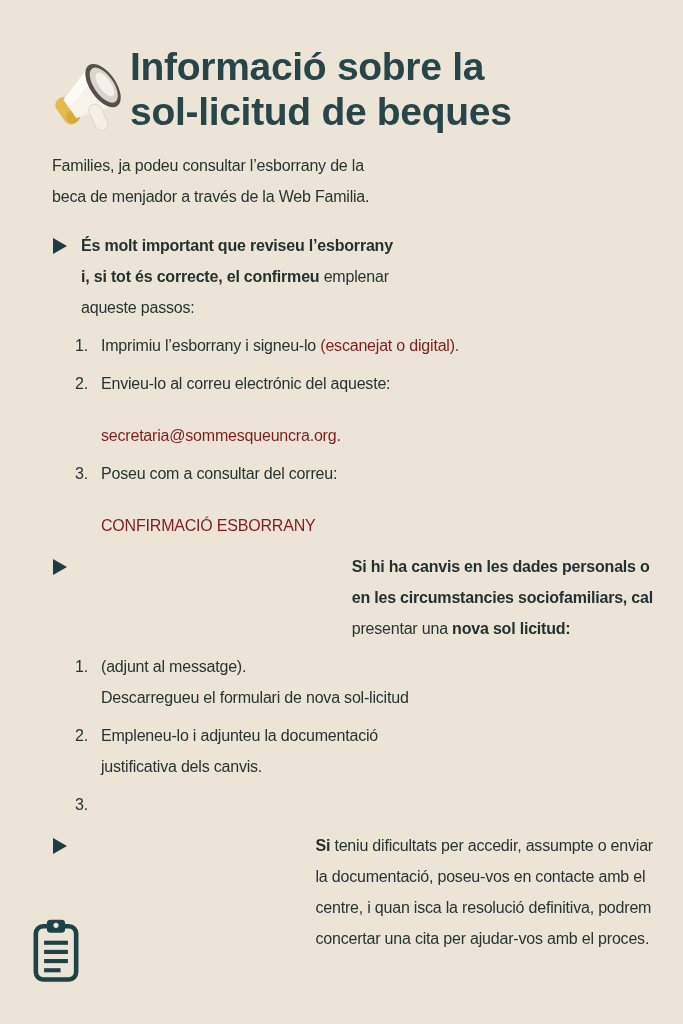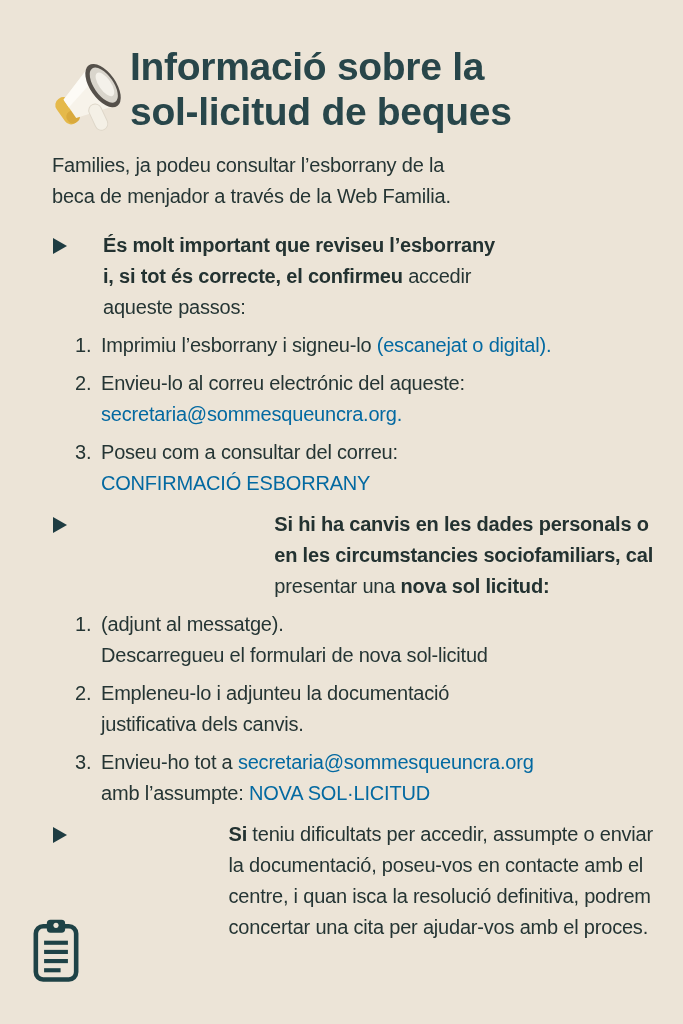--- a/index.html
+++ b/index.html
@@ -14,36 +14,36 @@
     padding:44px 30px 0 52px;
   }
   .line{display:block;white-space:pre;}
   .title{
     margin:0;
     font-size:39px;line-height:45px;font-weight:700;
     color:#28464a;letter-spacing:-0.3px;
   }
   .title .indent{padding-left:78px;}
   .megaphone{position:absolute;left:48px;top:44px;width:92px;height:96px;}
-  .bodytext{font-size:20px;line-height:31px;letter-spacing:-0.2px;}
+  .bodytext{font-size:16px;line-height:31px;letter-spacing:-0.2px;}
   .intro{margin:16px 0 0 0;}
-  .bullet{display:flex;margin-top:18px;gap:22px;}
+  .bullet{display:flex;margin-top:18px;}
   .bullet.tight{margin-top:10px;justify-content:space-between;}
   .tri{
     flex:none;width:0;height:0;
     border-top:8px solid transparent;
     border-bottom:8px solid transparent;
     border-left:14px solid #1e3c42;
     margin:8px 14px 0 1px;
   }
   .btext b{font-weight:700;color:#233231;}
   .steps{margin:7px 0 0 23px;padding:0;list-style:none;}
   .step{display:flex;margin-top:7px;}
   .num{flex:none;width:26px;}
-  .accent{color:#0369a1;}
+  .accent{color:#7f1d1d;margin-top:21px;}
   .clipboard{position:absolute;left:32px;top:918px;width:48px;height:66px;}
 </style>
 </head>
 <body>
 
 <div class="poster">
 
   <span class="megaphone">
     <svg viewBox="0 0 100 100" width="92" height="96" aria-hidden="true">
       <g transform="rotate(-35 50 50)">
@@ -69,21 +69,21 @@
 
   <p class="intro bodytext">
     <span class="line">Families, ja podeu consultar l’esborrany de la</span>
     <span class="line">beca de menjador a través de la Web Familia.</span>
   </p>
 
   <div class="bullet bodytext">
     <span class="tri"></span>
     <div class="btext">
       <span class="line"><b>És molt important que reviseu l’esborrany</b></span>
-      <span class="line"><b>i, si tot és correcte, el confirmeu</b><span> accedir</span></span>
+      <span class="line"><b>i, si tot és correcte, el confirmeu</b><span> emplenar</span></span>
       <span class="line"><span>aqueste passos:</span></span>
     </div>
   </div>
 
   <div class="steps bodytext">
     <div class="step">
       <span class="num">1.</span>
       <div>
         <span class="line"><span>Imprimiu l’esborrany i signeu-lo </span><span class="accent">(escanejat o digital).</span></span>
       </div>
@@ -123,24 +123,20 @@
     </div>
     <div class="step">
       <span class="num">2.</span>
       <div>
         <span class="line">Empleneu-lo i adjunteu la documentació</span>
         <span class="line">justificativa dels canvis.</span>
       </div>
     </div>
     <div class="step">
       <span class="num">3.</span>
-      <div>
-        <span class="line"><span>Envieu-ho tot a </span><span class="accent">secretaria@sommesqueuncra.org</span></span>
-        <span class="line"><span>amb l’assumpte: </span><span class="accent">NOVA SOL·LICITUD</span></span>
-      </div>
     </div>
   </div>
 
   <div class="bullet tight bodytext">
     <span class="tri"></span>
     <div class="btext">
       <span class="line"><b>Si</b><span> teniu dificultats per accedir, assumpte o enviar</span></span>
       <span class="line">la documentació, poseu-vos en contacte amb el</span>
       <span class="line">centre, i quan isca la resolució definitiva, podrem</span>
       <span class="line">concertar una cita per ajudar-vos amb el proces.</span>

